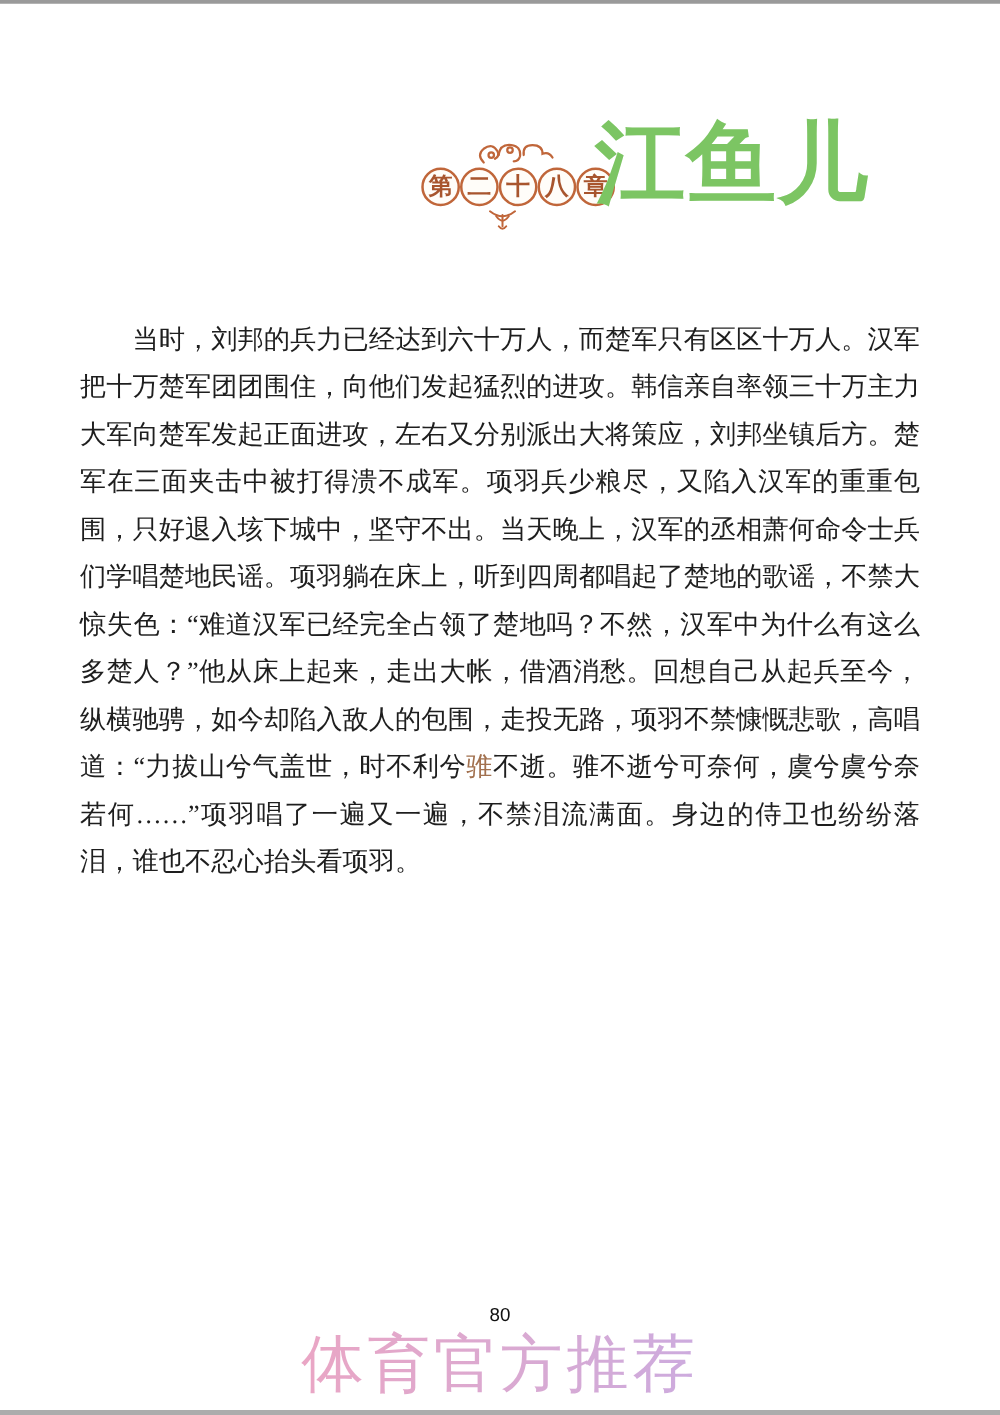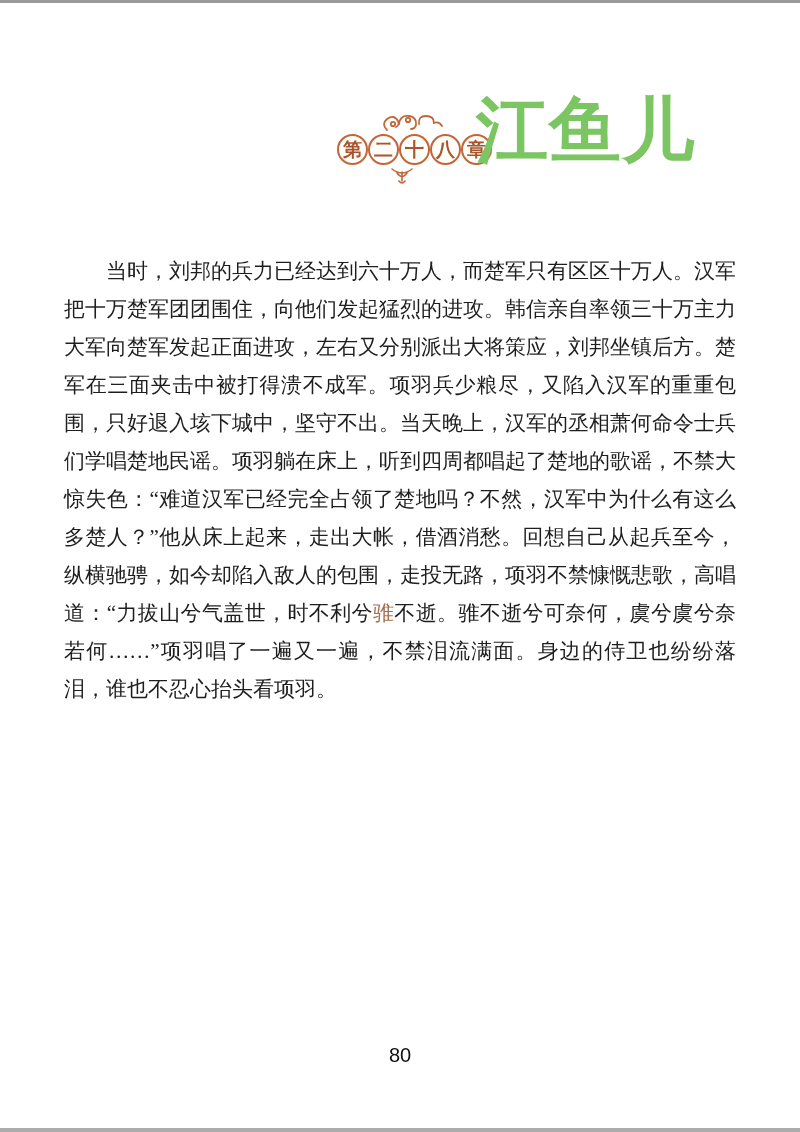--- a/index.html
+++ b/index.html
@@ -52,21 +52,21 @@
   }
   #body-text p {
     margin: 0; font-size: 21px; line-height: 38px;
     text-align: justify; text-justify: inter-ideograph;
     text-indent: 2em; word-break: break-all;
   }
 
   
   #page-number {
     position: absolute; top: 1044px; left: 0; width: 100%;
-    text-align: center; font-size: 20px; color: #111111;
+    text-align: center; font-size: 15px; color: #111111;
     font-family: "Liberation Sans", sans-serif;
   }
   #watermark-bottom {
     position: absolute; top: 1058px; left: 0; width: 100%;
     text-align: center; font-size: 50px; letter-spacing: 3px;
     font-family: "Liberation Serif", serif; white-space: nowrap;
     background: linear-gradient(90deg, #f3a4bd 18%, #d7aad4 55%, #c2ace9 85%);
     -webkit-background-clip: text; background-clip: text;
     color: transparent;
   }
@@ -109,15 +109,16 @@
   </div>
 
   <div id="watermark-top">江鱼儿</div>
 
 
   <div id="body-text">
       <p><span>当时，刘邦的兵力已经达到六十万人，而楚军只有区区十万人。汉军把十万楚军团团围住，向他们发起猛烈的进攻。韩信亲自率领三十万主力大军向楚军发起正面进攻，左右又分别派出大将策应，刘邦坐镇后方。楚军在三面夹击中被打得溃不成军。项羽兵少粮尽，又陷入汉军的重重包围，只好退入垓下城中，坚守不出。当天晚上，汉军的丞相萧何命令士兵们学唱楚地民谣。项羽躺在床上，听到四周都唱起了楚地的歌谣，不禁大惊失色：“难道汉军已经完全占领了楚地吗？不然，汉军中为什么有这么多楚人？”他从床上起来，走出大帐，借酒消愁。回想自己从起兵至今，纵横驰骋，如今却陷入敌人的包围，走投无路，项羽不禁慷慨悲歌，高唱道：“力拔山兮气盖世，时不利兮</span><span style="color: rgb(162, 113, 79);">骓</span><span>不逝。骓不逝兮可奈何，虞兮虞兮奈若何……”项羽唱了一遍又一遍，不禁泪流满面。身边的侍卫也纷纷落泪，谁也不忍心抬头看项羽。</span></p>
     </div>
 
   <div id="page-number">80</div>
+  <div id="watermark-bottom">体育官方推荐</div>
 
   <div id="bottom-line" class="edge-line"></div>
 </div>
 
 </body></html>

